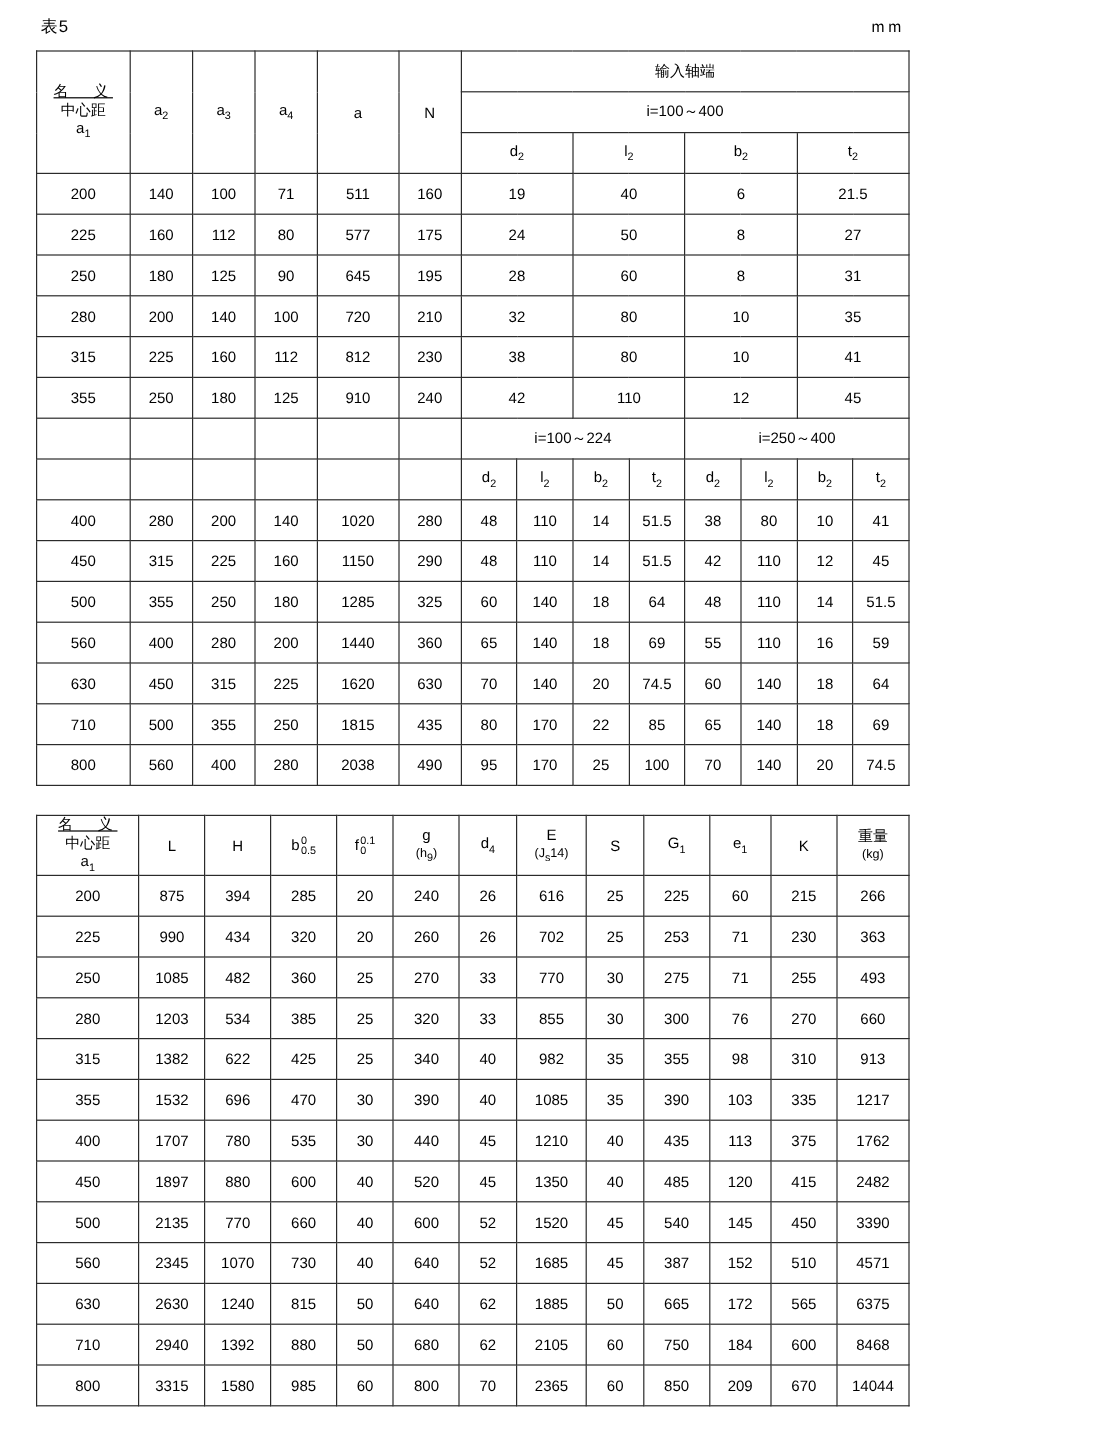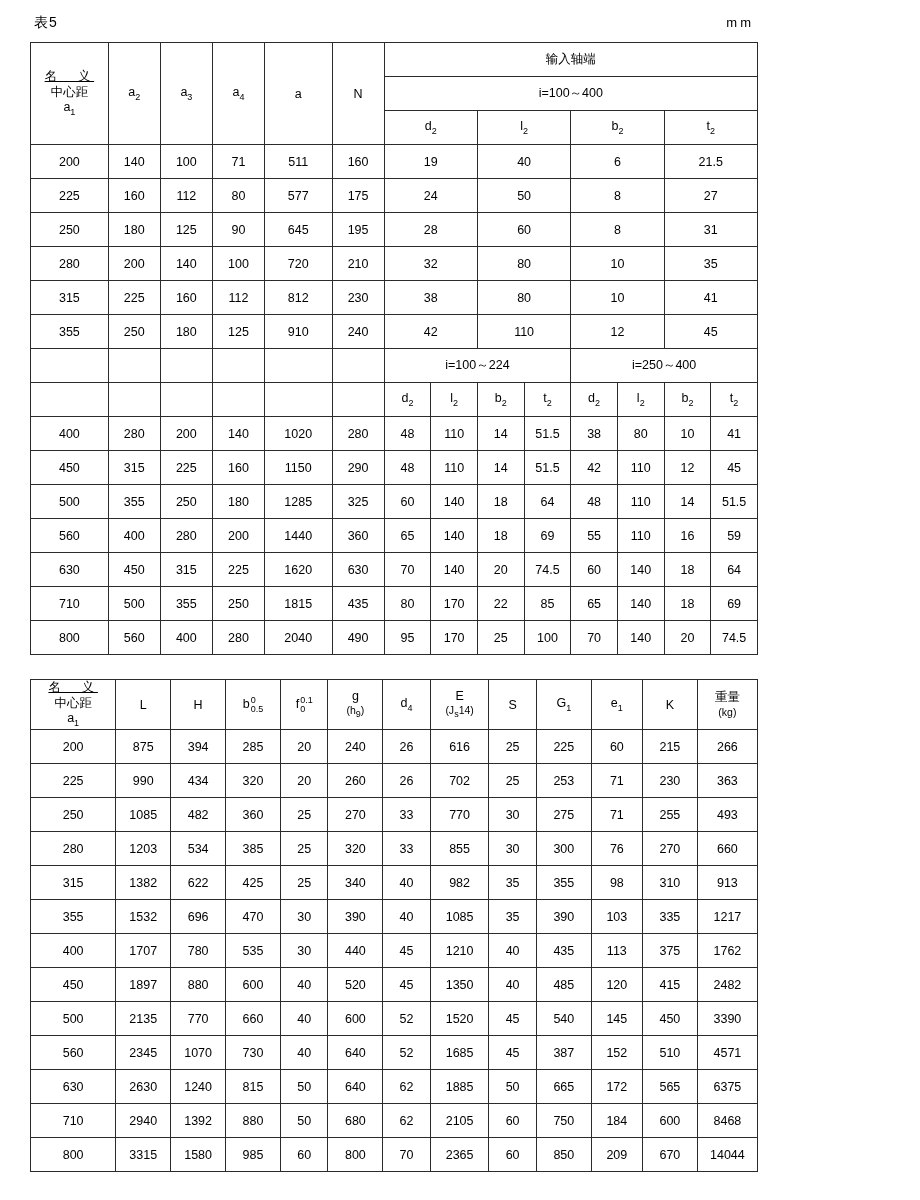--- a/index.html
+++ b/index.html
@@ -323,21 +323,21 @@
         <td>65</td>
         <td>140</td>
         <td>18</td>
         <td>69</td>
       </tr>
       <tr>
         <td>800</td>
         <td>560</td>
         <td>400</td>
         <td>280</td>
-        <td>2040</td>
+        <td>2038</td>
         <td>490</td>
         <td>95</td>
         <td>170</td>
         <td>25</td>
         <td>100</td>
         <td>70</td>
         <td>140</td>
         <td>20</td>
         <td>74.5</td>
       </tr>

